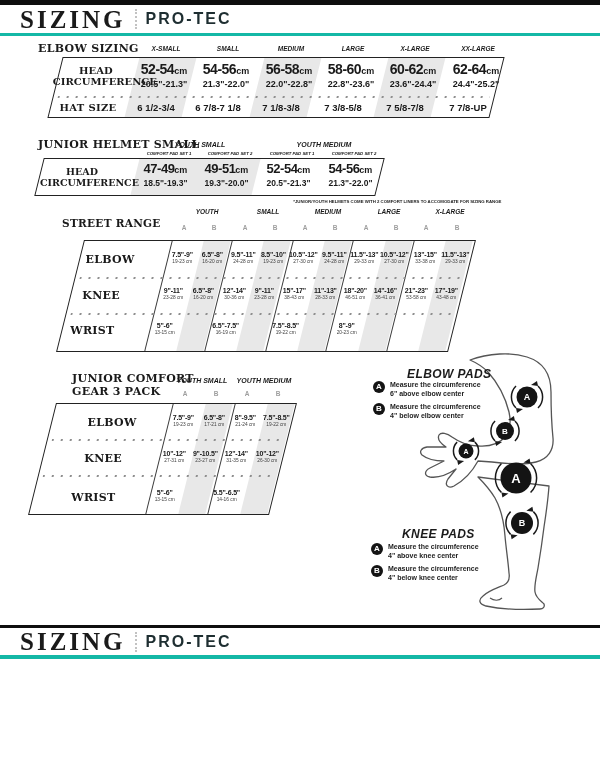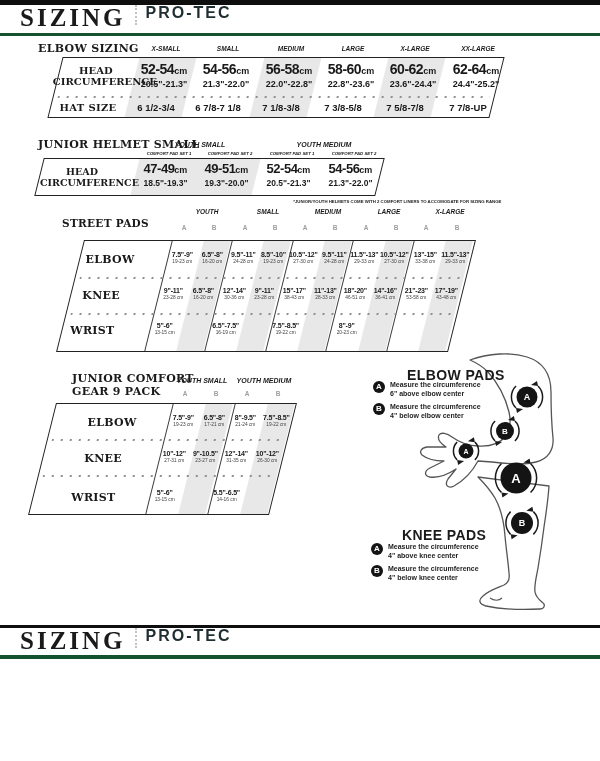--- a/index.html
+++ b/index.html
@@ -2,22 +2,22 @@
 <html><head>
 <meta charset="utf-8">
 <style>
   html,body{margin:0;padding:0;background:#fff;}
   .page{position:relative;width:600px;height:761px;background:#fff;overflow:hidden;
         font-family:"Liberation Sans",sans-serif;color:#1a1a1a;}
   .abs{position:absolute;}
   .prelines{white-space:pre-line;}
   
   .brandbar{position:absolute;left:0;width:100%;height:36px;background:#fff;
-            border-top:5px solid #0e0e0e;border-bottom:3px solid #14532d;
-            box-sizing:border-box;display:flex;}
+            border-top:5px solid #0e0e0e;border-bottom:3px solid #14b8a6;
+            box-sizing:border-box;display:flex;align-items:center;}
   .brandbar.bottom{border-top-width:3px;border-bottom-width:4px;height:34px;}
   .sizingword{font-family:"Liberation Serif",serif;font-weight:bold;font-size:25px;
               letter-spacing:3px;margin-left:20px;line-height:1;}
   .vdots{width:0;height:20px;border-left:2px dotted #c2c2c2;margin:0 9px 0 9px;}
   .brand{font-size:16px;font-weight:900;letter-spacing:2px;color:#1e2e31;
          transform:scaleY(1.08);line-height:1;}
   
   .ptable{position:absolute;}
   .skewbg{position:absolute;inset:0;transform:skewX(-14deg);border:1.6px solid #222;
           box-sizing:border-box;background:#fff;}
@@ -40,21 +40,21 @@
   .sectitle{position:absolute;font-family:"DejaVu Serif","Liberation Serif",serif;
             font-weight:bold;font-size:11px;letter-spacing:.3px;white-space:nowrap;}
   .colhead{position:absolute;font-style:italic;font-weight:bold;font-size:6.5px;
            text-align:center;white-space:nowrap;}
   .ab{position:absolute;font-size:6.5px;font-weight:bold;color:#9e9e9e;text-align:center;}
   .tinylab{position:absolute;font-style:italic;font-weight:bold;font-size:5.5px;
            text-align:center;white-space:nowrap;transform:scale(.78);}
   .footnote{position:absolute;font-size:6px;font-weight:bold;color:#222;
             transform:scale(.72);transform-origin:100% 50%;text-align:right;white-space:nowrap;}
   
-  .guidetitle{position:absolute;font-weight:bold;font-size:14px;
+  .guidetitle{position:absolute;font-style:italic;font-weight:bold;font-size:12px;
               letter-spacing:.4px;white-space:nowrap;}
   .guideitem{position:absolute;display:flex;gap:5px;align-items:flex-start;}
   .gbadge{width:12px;height:12px;border-radius:50%;background:#141414;color:#fff;
           font-size:8px;font-weight:bold;text-align:center;line-height:12px;flex:0 0 12px;}
   .gtext{font-size:7px;font-weight:bold;line-height:8.5px;color:#1d1d1d;white-space:nowrap;}
 </style>
 </head>
 <body>
 
 <div class="page">
@@ -148,21 +148,21 @@
           <div class="cellwrap" style="left: 276.75px; top: 3px; width: 66px;">
             <div class="bigcm" style="font-size: 13px;"><span>54-56</span><span class="unit">cm</span></div>
             <div class="biginch" style="font-size: 8.5px;">21.3"-22.0"</div>
           </div>
         </div>
     </div>
     <div class="footnote" style="left:240px;top:199px;width:190px;">*JUNIOR/YOUTH HELMETS COME WITH 2 COMFORT LINERS TO ACCOMODATE FOR SIZING RANGE</div>
   </section>
 
   <section>
-    <div class="sectitle" style="left:62px;top:217px;font-size:10.5px;">STREET PADS</div>
+    <div class="sectitle" style="left:62px;top:217px;font-size:10.5px;">STREET RANGE</div>
     <div id="sp-heads">
         <div class="colhead" style="left: 177px; top: 208px; width: 60px;">YOUTH</div>
         <div class="colhead" style="left: 238px; top: 208px; width: 60px;">SMALL</div>
         <div class="colhead" style="left: 298px; top: 208px; width: 60px;">MEDIUM</div>
         <div class="colhead" style="left: 359px; top: 208px; width: 60px;">LARGE</div>
         <div class="colhead" style="left: 420px; top: 208px; width: 60px;">X-LARGE</div>
         <div class="ab" style="left: 174px; top: 224px; width: 20px;">A</div>
         <div class="ab" style="left: 204px; top: 224px; width: 20px;">B</div>
         <div class="ab" style="left: 235px; top: 224px; width: 20px;">A</div>
         <div class="ab" style="left: 265px; top: 224px; width: 20px;">B</div>
@@ -285,21 +285,21 @@
           <div class="cellwrap" style="left: 255.9px; top: 81px; width: 56px;">
             <div class="cell-in">8"-9"</div>
             <div class="cell-cm">20-23 cm</div>
           </div>
         </div>
     </div>
   </section>
 
   <section>
     <div class="sectitle" style="left:72px;top:372px;font-size:11px;">JUNIOR COMFORT</div>
-    <div class="sectitle" style="left:72px;top:385px;font-size:11px;">GEAR 9 PACK</div>
+    <div class="sectitle" style="left:72px;top:385px;font-size:11px;">GEAR 3 PACK</div>
     <div id="jp-heads">
         <div class="colhead" style="left: 162px; top: 377px; width: 80px; font-size: 7px;">YOUTH SMALL</div>
         <div class="colhead" style="left: 224px; top: 377px; width: 80px; font-size: 7px;">YOUTH MEDIUM</div>
         <div class="ab" style="left: 175px; top: 390px; width: 20px;">A</div>
         <div class="ab" style="left: 206px; top: 390px; width: 20px;">B</div>
         <div class="ab" style="left: 237px; top: 390px; width: 20px;">A</div>
         <div class="ab" style="left: 268px; top: 390px; width: 20px;">B</div>
       </div>
     <div class="ptable" id="jp-table" style="left:42px;top:403px;width:241px;height:112px;">
       <div class="skewbg" id="jp-skew">

